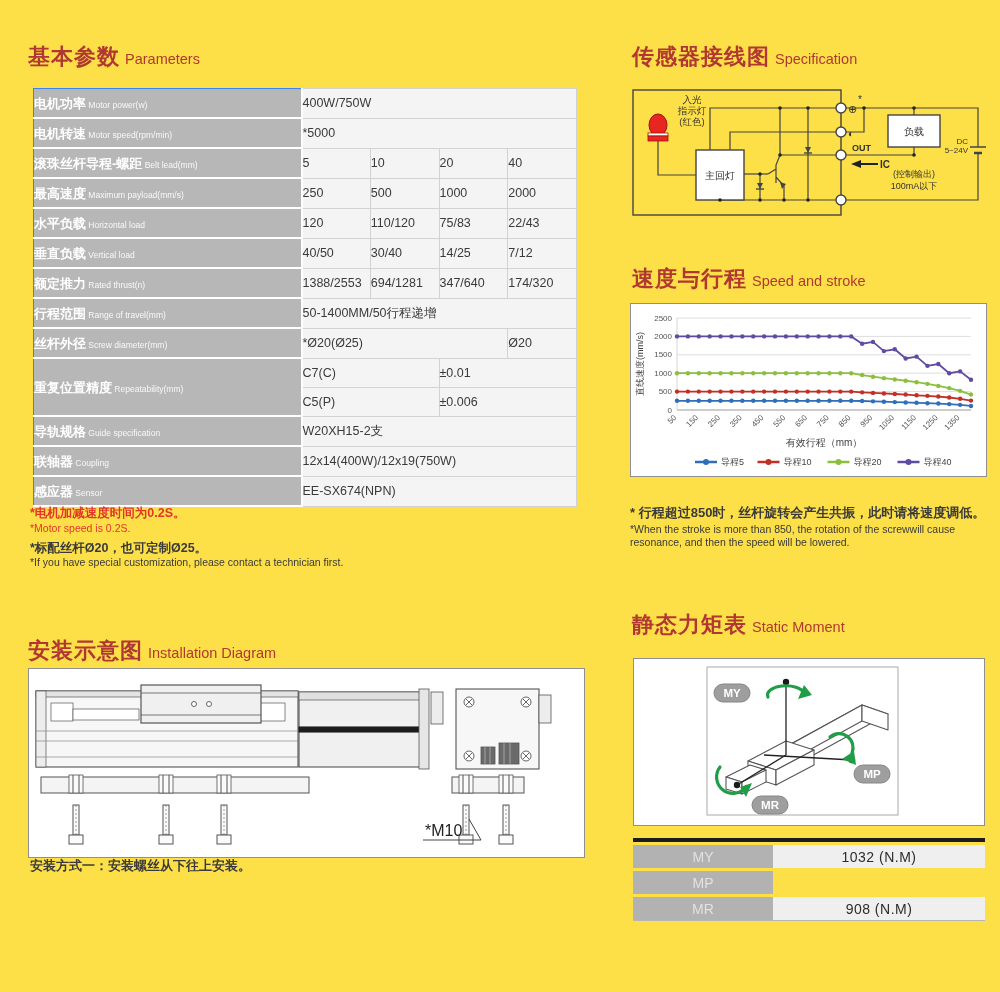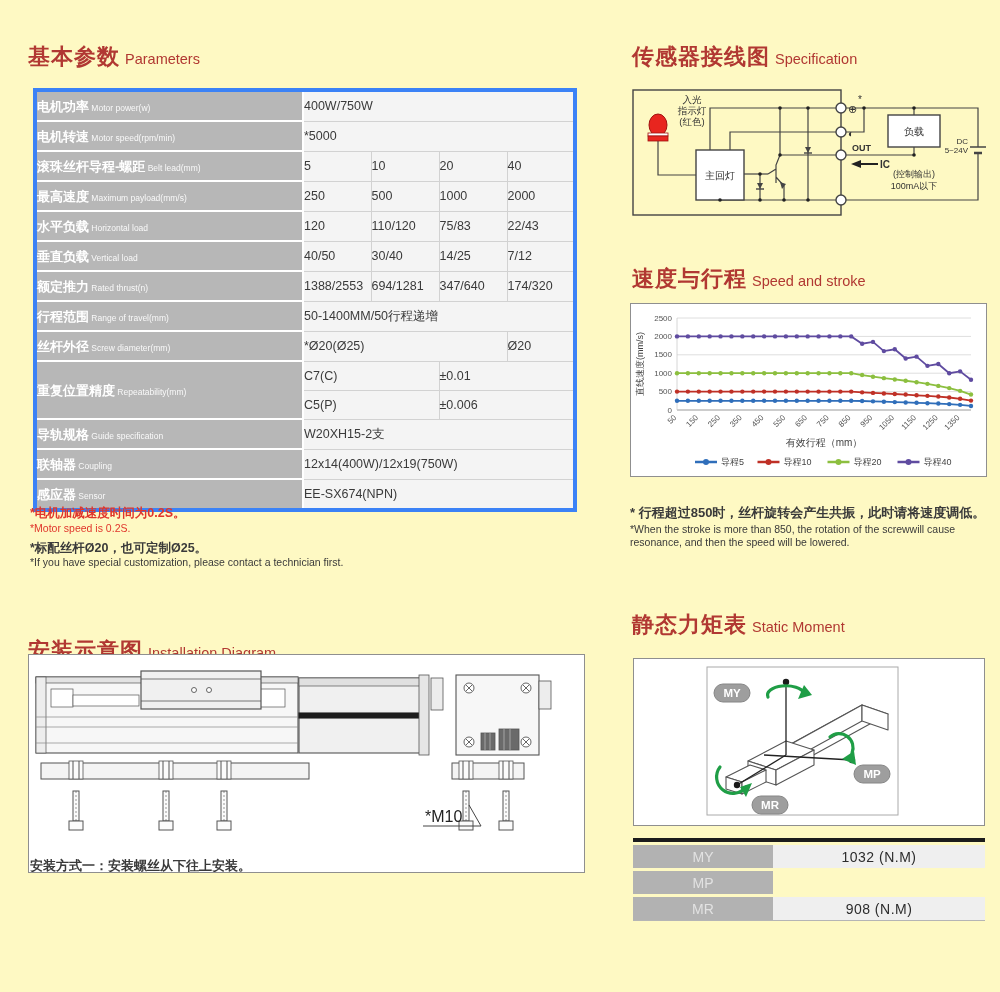--- a/index.html
+++ b/index.html
@@ -1,24 +1,24 @@
 <!DOCTYPE html>
 <html><head>
 <meta charset="utf-8">
 <style>
   html,body{margin:0;padding:0;background:#fff;}
   body{font-family:"Liberation Sans","DejaVu Sans",sans-serif;color:#333;}
-  #page{position:relative;width:1000px;height:992px;background:#fef9c3;overflow:hidden;}
+  #page{position:relative;width:1000px;height:992px;background:#fde047;overflow:hidden;}
   .abs{position:absolute;}
   
   .sec-header{white-space:nowrap;}
   .hzh{font-size:22px;font-weight:bold;color:#b13832;letter-spacing:1px;}
   .hen{font-size:14.5px;color:#b13832;margin-left:5px;}
   
-  table.params{border-collapse:collapse;width:544px;table-layout:fixed;border:4px solid #3b82f6;}
+  table.params{border-collapse:collapse;width:544px;table-layout:fixed;border:1px solid #3b82f6;}
   table.params td{height:28px;padding:0;}
   td.lbl{background:#b7b7b7;color:#fff;padding-left:18px;border-bottom:2px solid #fff;border-right:2px solid #fff;text-align:left;}
   td.lbl .lzh{font-size:13px;font-weight:bold;}
   td.lbl .len{font-size:8.5px;opacity:.92;}
   td.val{background:#f4f4f4;border:1px solid #d2d2d2;font-size:12.5px;color:#3a3a3a;}
   .col-lbl{width:268px;}
   
   .note{line-height:1.25;}
   .note-red-zh{color:#e0362c;font-size:12.5px;font-weight:bold;}
   .note-red-en{color:#e0362c;font-size:10.5px;}
@@ -407,21 +407,21 @@
 
   <div class="abs note" style="left:630px;top:505px;width:360px;">
     <div style="font-size:13px;font-weight:bold;color:#3a3a3a;">* 行程超过850时，丝杆旋转会产生共振，此时请将速度调低。</div>
     <div style="font-size:10.5px;color:#3a3a3a;margin-top:2px;line-height:1.25;">*When the stroke is more than 850, the rotation of the screwwill cause resonance, and then the speed will be lowered.</div>
   </div>
 
   <div class="abs sec-header" style="left:28px;top:636px;">
     <span class="hzh">安装示意图</span><span class="hen">Installation Diagram</span>
   </div>
 
-  <div class="abs frame" style="left:28px;top:654px;width:557px;height:219px;">
+  <div class="abs frame" style="left:28px;top:668px;width:557px;height:190px;">
     <svg width="554" height="187" viewBox="0 0 554 187">
       <g stroke="#555" fill="#f7f7f7" stroke-width="1.1">
         <rect x="7" y="22" width="262" height="76"></rect>
         <rect x="7" y="22" width="262" height="6" fill="#e3e3e3" stroke-width="0.7"></rect>
         <rect x="7" y="22" width="10" height="76" fill="#ededed" stroke-width="0.7"></rect>
         <line x1="7" y1="62" x2="269" y2="62" stroke="#888" stroke-width="0.7"></line>
         <line x1="7" y1="72" x2="269" y2="72" stroke="#888" stroke-width="0.7"></line>
         <line x1="7" y1="88" x2="269" y2="88" stroke="#888" stroke-width="0.7"></line>
         <rect x="22" y="34" width="22" height="18" fill="#fff" stroke-width="0.7"></rect>
         <rect x="44" y="40" width="66" height="11" fill="#fff" stroke-width="0.7"></rect>

